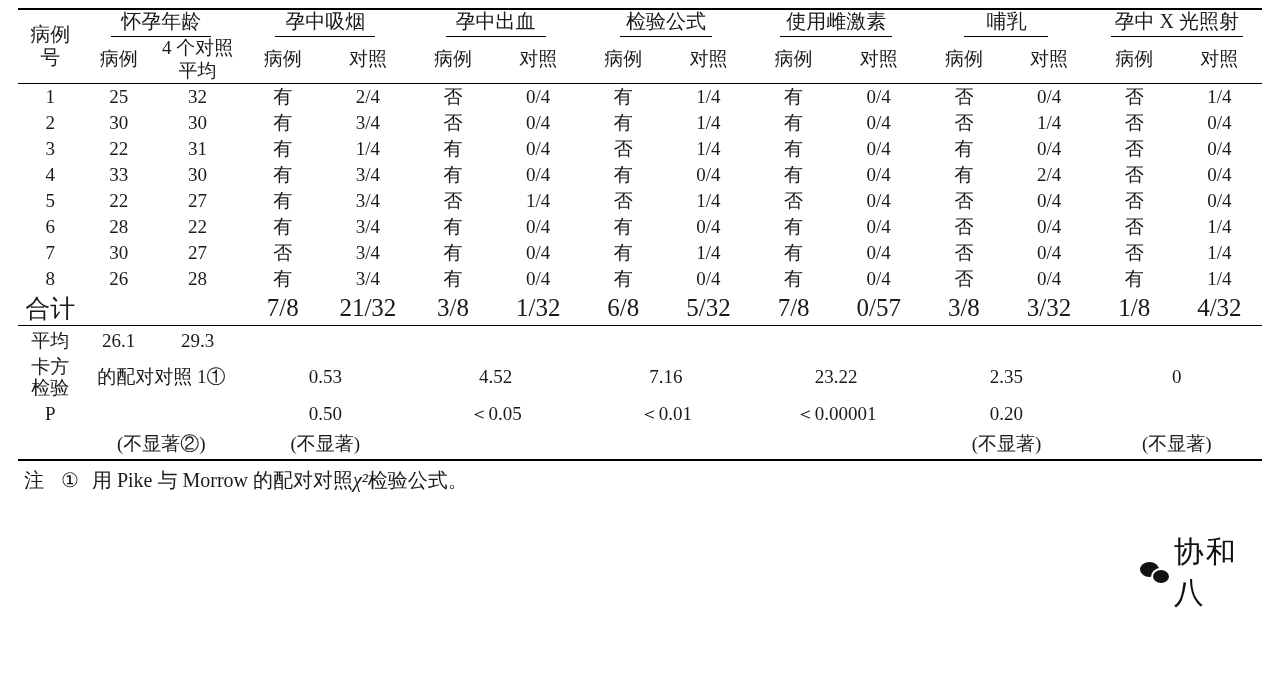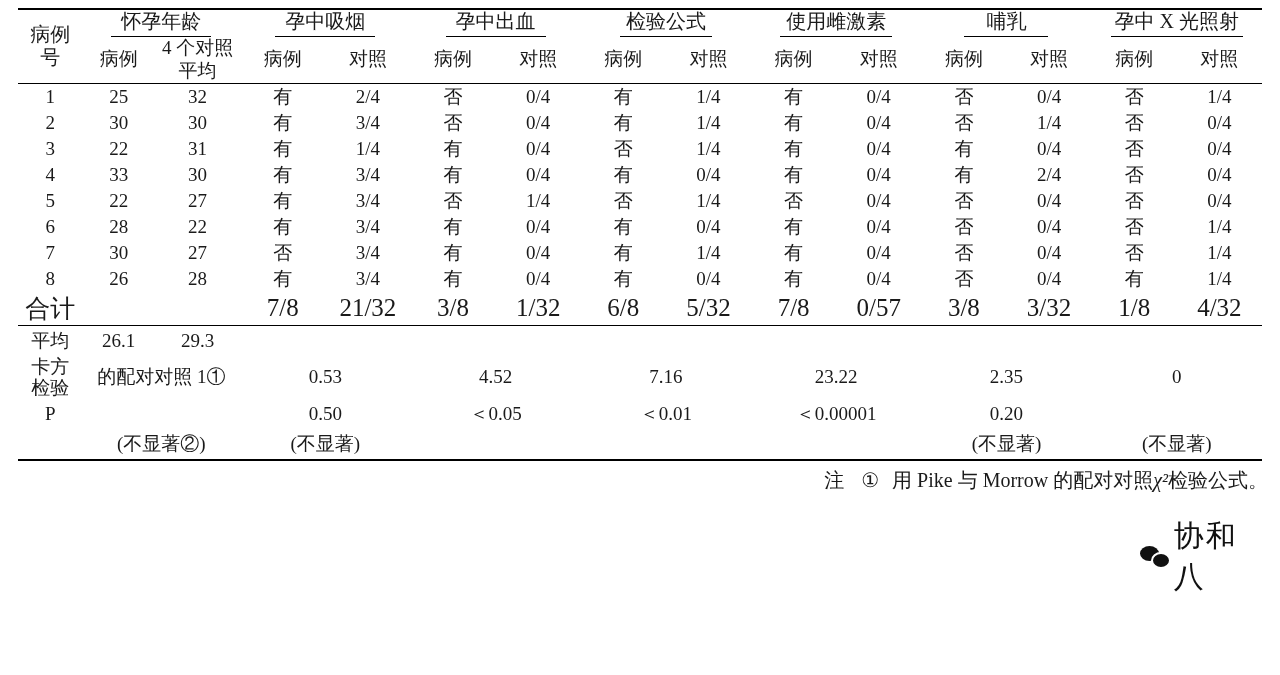--- a/index.html
+++ b/index.html
@@ -12,21 +12,21 @@
     height: 675px;
     font-family: "Liberation Serif", serif;
     color: #1a1a1a;
     overflow: hidden;
   }
   .sheet {
     position: relative;
     width: 1280px;
     height: 602px;
     box-sizing: border-box;
-    padding: 8px 12px 0 18px;
+    padding: 8px 24px 0 18px;
   }
   table.main {
     width: 1244px;
     border-collapse: collapse;
     table-layout: fixed;
     font-size: 19px;
   }
   table.main td, table.main th {
     padding: 0;
     text-align: center;
@@ -77,36 +77,35 @@
     line-height: 1.15;
   }
   .notes {
     margin-top: 4px;
     font-size: 20px;
     line-height: 1.55;
     padding-left: 6px;
   }
   .notes .line {
     white-space: nowrap;
-    text-align: right;
   }
   .notes .indent {
     padding-left: 34px;
   }
   .ital {
     font-style: italic;
   }
   .sub {
     font-size: 0.72em;
     vertical-align: sub;
   }
   .logo {
     position: absolute;
     right: 18px;
-    bottom: 16px;
+    bottom: 0;
     width: 122px;
     height: 58px;
     display: flex;
     align-items: center;
     gap: 6px;
   }
   .logo .wechat {
     width: 30px;
     height: 26px;
     position: relative;

